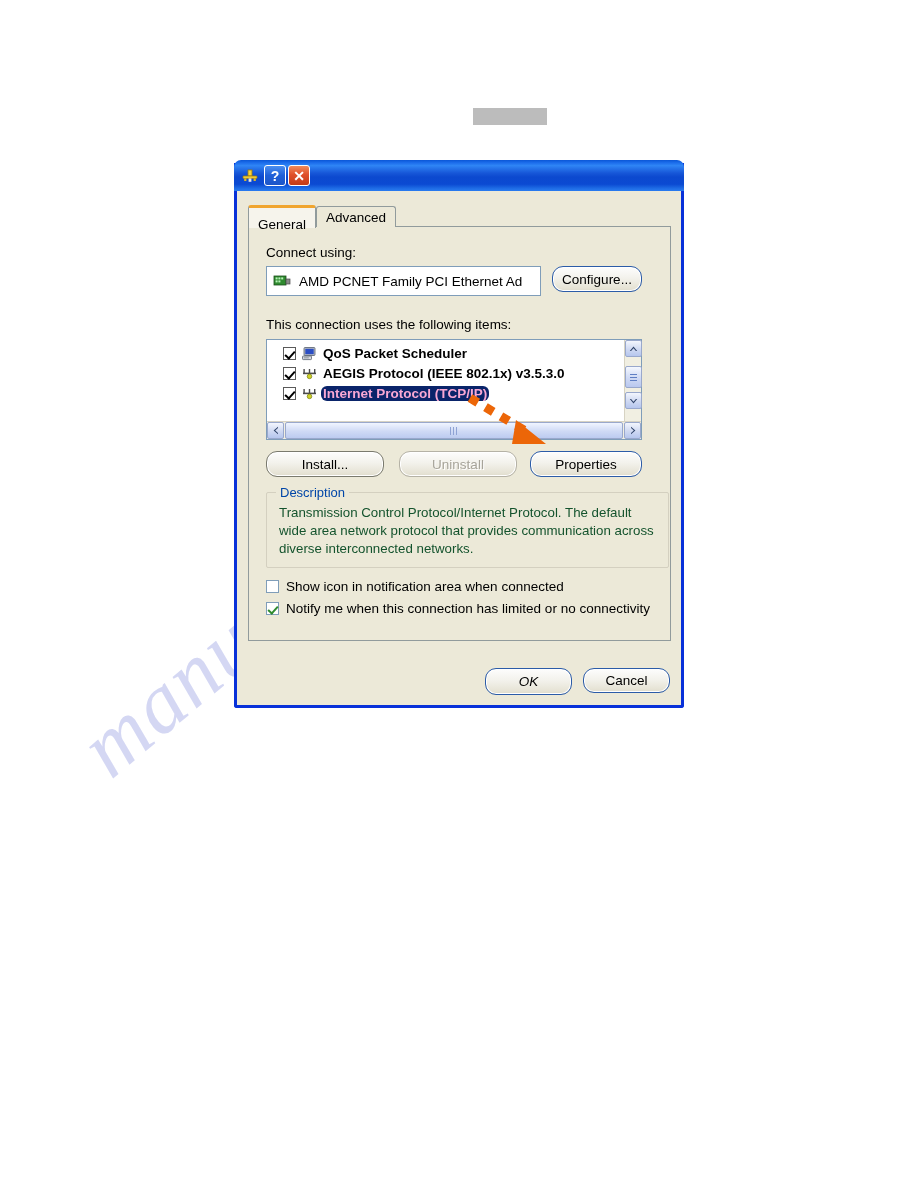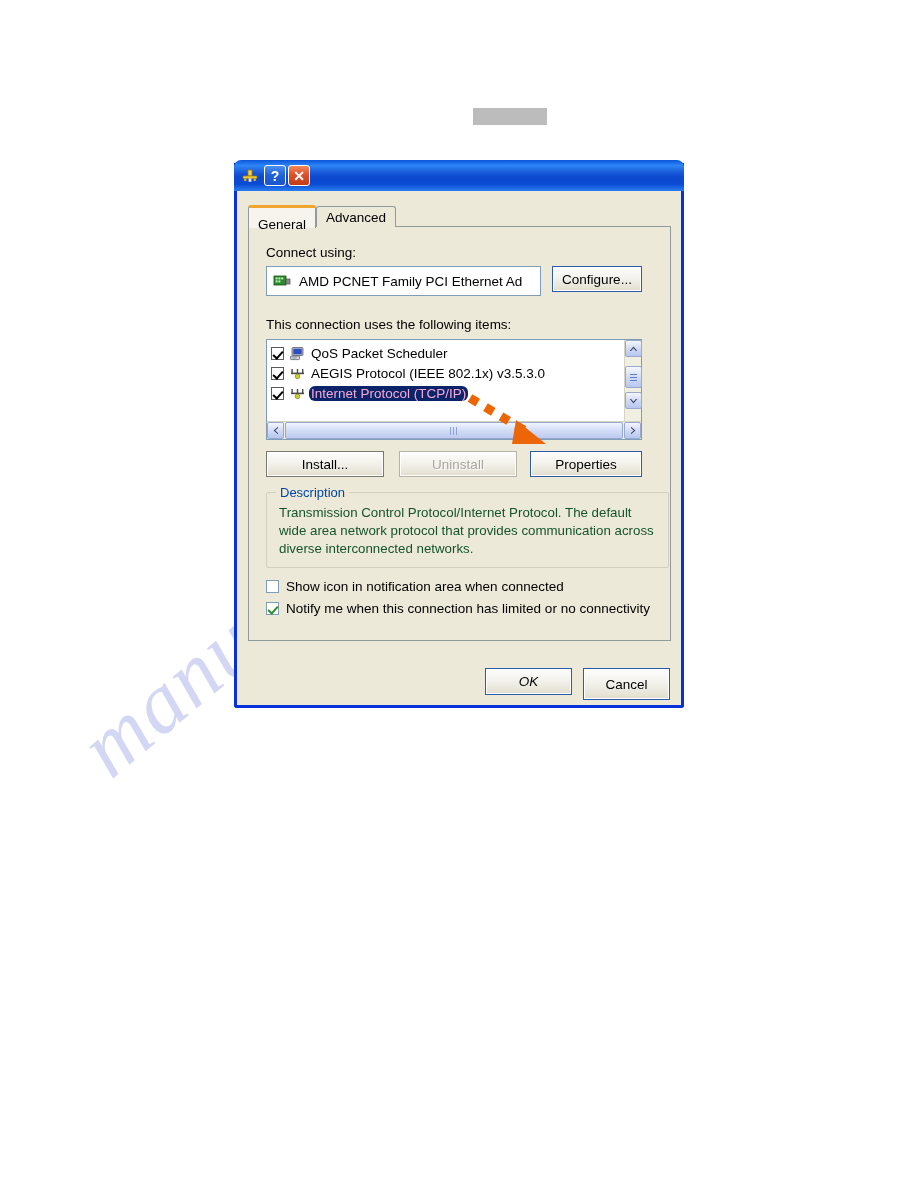--- a/index.html
+++ b/index.html
@@ -200,21 +200,21 @@
     color: #000;
     white-space: nowrap;
     overflow: hidden;
   }
 
   
   .btn {
     position: absolute;
     background: linear-gradient(to bottom, #fdfdfd 0%, #f3f2ec 45%, #e6e3d5 88%, #dedbcc 100%);
     border: 1px solid #7a7a6e;
-    border-radius: 0;
+    border-radius: 11px;
     font-size: 13.5px;
     color: #000000;
     font-family: "Liberation Sans", sans-serif;
     display: flex;
     align-items: center;
     justify-content: center;
     box-sizing: border-box;
     cursor: default;
     box-shadow: inset 0 0 0 1px #ffffff;
   }
@@ -238,22 +238,23 @@
     background: #ffffff;
     border: 1px solid #7f9db9;
     box-sizing: border-box;
   }
   .list-items {
     position: absolute;
     left: 0;
     top: 0;
     right: 17px;
     bottom: 18px;
-    padding: 3px 0 0 4px;
+    padding: 3px 0 0 16px;
     overflow: hidden;
+    font-weight: bold;
   }
   .list-row {
     display: flex;
     align-items: center;
     height: 20px;
     cursor: default;
   }
   .cbx {
     width: 13px;
     height: 13px;
@@ -612,21 +613,21 @@
   <div class="optrow" style="top:416px;">
     <span class="optbox"></span>
     <span class="opt-label">Show icon in notification area when connected</span>
   </div>
   <div class="optrow" style="top:438px;">
     <span class="optbox checked"></span>
     <span class="opt-label">Notify me when this connection has limited or no connectivity</span>
   </div>
 
   <div class="btn focus" style="left:248px; top:505px; width:87px; height:27px;font-style:italic;">OK</div>
-  <div class="btn focus" style="left:346px; top:505px; width:87px; height:32px;">Cancel</div>
+  <div class="btn focus" style="left:346px; top:505px; width:87px; height:25px;">Cancel</div>
 
 </div>
 
 <div class="arrow-anno">
   <svg width="90" height="62" viewBox="0 0 90 62">
     <line x1="4" y1="6" x2="58" y2="38" stroke="#ec6608" stroke-width="9" stroke-dasharray="9 9" stroke-linecap="butt"></line>
     <path d="M50 28 L80 52 L46 52 Z" fill="#ec6608"></path>
   </svg>
 </div>
 

